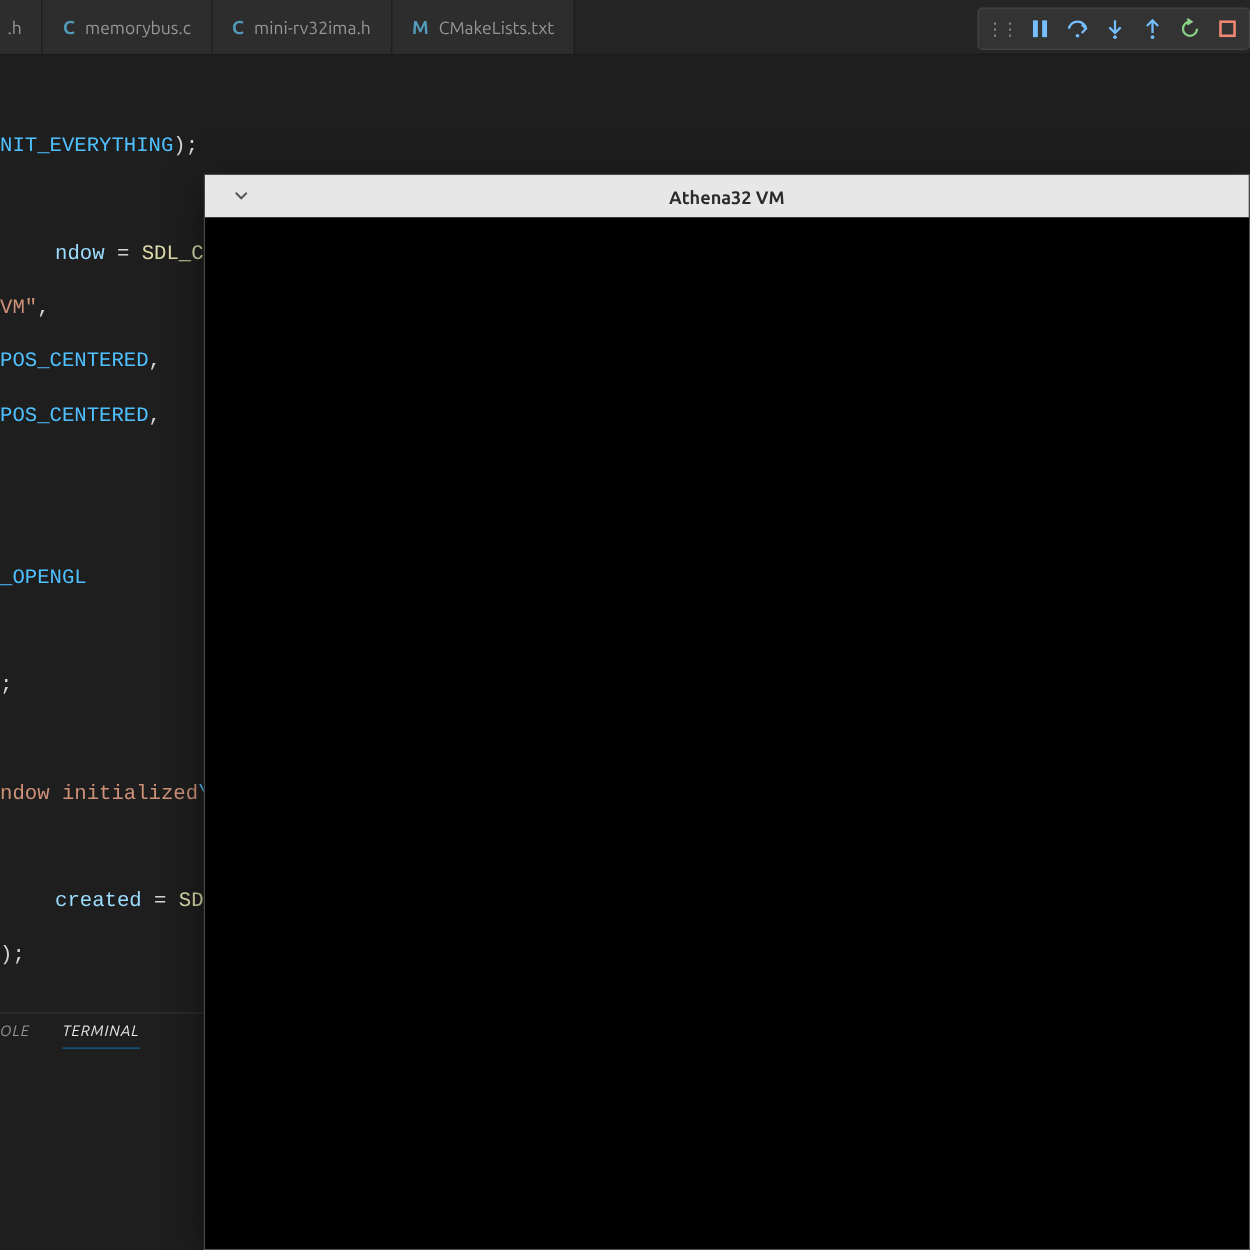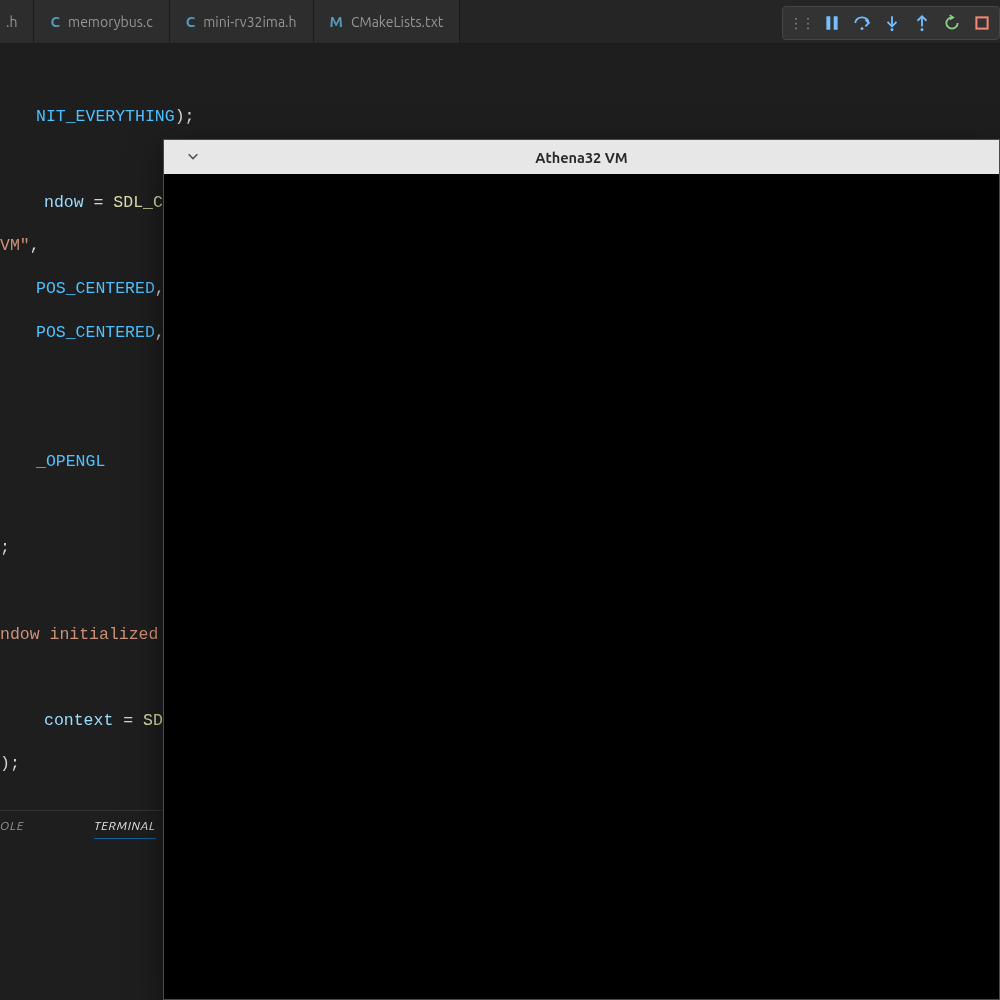--- a/index.html
+++ b/index.html
@@ -89,21 +89,21 @@
     padding: 40px 0 0 0;
     font-family: "Consolas", "Courier New", monospace;
     font-size: 16.5px;
     line-height: 21.6px;
     white-space: pre;
     color: #d4d4d4;
     overflow: hidden;
   }
   .code-line { padding-left: 0; }
   .tok-fn { color: #dcdcaa; }
-  .tok-const { color: #4fc1ff; margin-left: 36px; }
+  .tok-const { color: #4fc1ff; }
   .tok-type { color: #4ec9b0; }
   .tok-str { color: #ce9178; }
   .tok-var { color: #9cdcfe; padding-left: 44px; }
   .tok-punc { color: #d4d4d4; }
 
   
   .panel {
     position: absolute;
     left: 0;
     right: 0;
@@ -121,21 +121,20 @@
   .panel-tab {
     color: #969696;
     letter-spacing: 0.8px;
     padding-bottom: 6px;
     cursor: pointer;
     font-style: italic;
   }
   .panel-tab.active {
     color: #e7e7e7;
     border-bottom: 1px solid #0e639c;
-    margin-left: 44px;
   }
 
   
   .vm-window {
     position: absolute;
     left: 163px;
     top: 139px;
     width: 837px;
     height: 861px;
     background: #000000;
@@ -244,21 +243,21 @@
 <div class="code-line"><span class="tok-const">POS_CENTERED</span><span class="tok-punc">,</span></div>
 <div class="code-line"><span class="tok-const">POS_CENTERED</span><span class="tok-punc">,</span></div>
 <div class="code-line">&nbsp;</div>
 <div class="code-line">&nbsp;</div>
 <div class="code-line"><span class="tok-const">_OPENGL</span></div>
 <div class="code-line">&nbsp;</div>
 <div class="code-line"><span class="tok-punc">;</span></div>
 <div class="code-line">&nbsp;</div>
 <div class="code-line"><span class="tok-str">ndow initialized</span><span class="tok-const">\</span></div>
 <div class="code-line">&nbsp;</div>
-<div class="code-line"><span class="tok-var">context</span><span class="tok-punc"> = </span><span class="tok-fn">SDL_GL_</span></div>
+<div class="code-line"><span class="tok-var">created</span><span class="tok-punc"> = </span><span class="tok-fn">SDL_GL_</span></div>
 <div class="code-line"><span class="tok-punc">);</span></div>
 <div class="code-line">&nbsp;</div>
 <div class="code-line"><span class="tok-str">text created</span><span class="tok-const">\n"</span><span class="tok-punc">);</span></div>
 <div class="code-line">&nbsp;</div>
 <div class="code-line">&nbsp;</div>
 <div class="code-line"><span class="tok-type">2IMAState</span><span> </span><span class="tok-var">cpu</span><span class="tok-punc">;</span></div>
 
 
 
 

